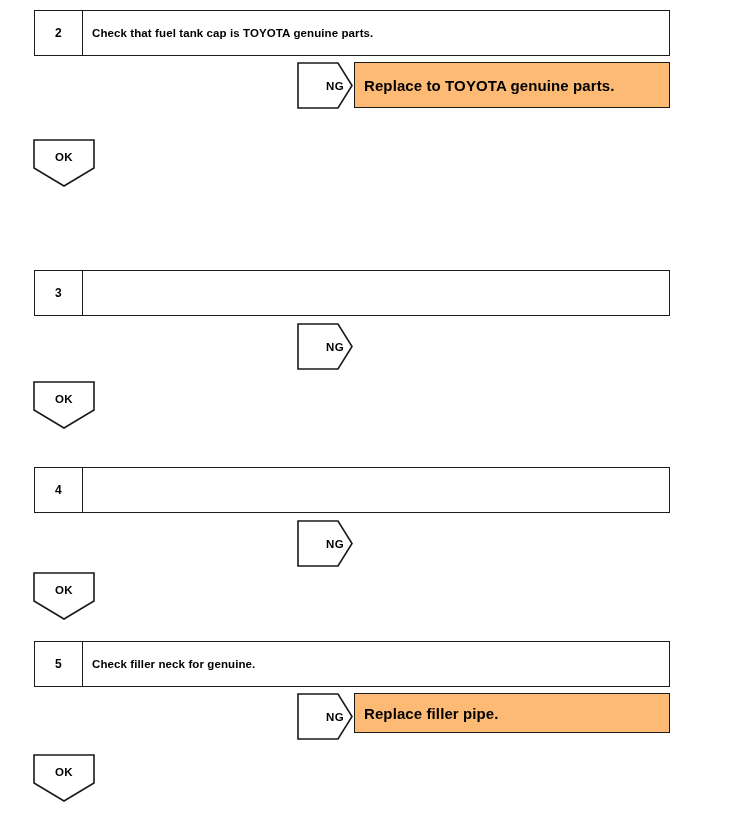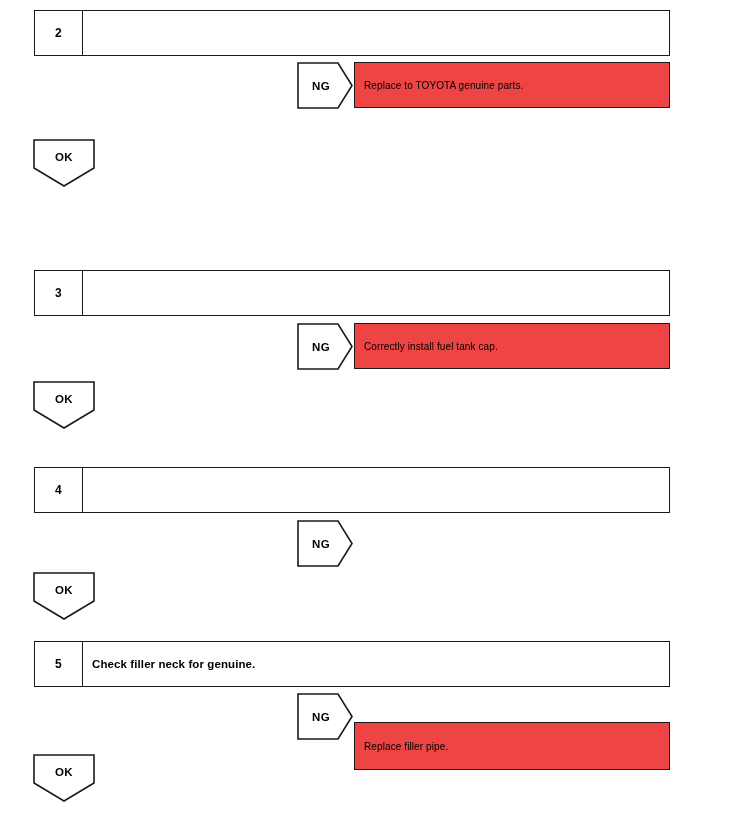--- a/index.html
+++ b/index.html
@@ -63,43 +63,43 @@
     height: 47px;
   }
   .ng-shape svg {
     position: absolute;
     left: 0;
     top: 0;
     display: block;
   }
   .ng-label {
     position: absolute;
-    left: 2px;
+    left: 16px;
     top: 0;
     width: 44px;
     height: 47px;
     display: flex;
     align-items: center;
     justify-content: center;
     font-size: 11.5px;
     font-weight: bold;
     letter-spacing: 0.3px;
   }
 
   
   .action-box {
     position: absolute;
     box-sizing: border-box;
     border: 1.5px solid #1a1a1a;
-    background: #ef4444;
+    background: #fdba74;
     display: flex;
     align-items: center;
     padding-left: 9px;
-    font-size: 10px;
-    font-weight: normal;
+    font-size: 15px;
+    font-weight: bold;
     letter-spacing: 0.1px;
   }
 
   
   .ok-shape {
     position: absolute;
     width: 62px;
     height: 48px;
   }
   .ok-shape svg {
@@ -122,20 +122,21 @@
     letter-spacing: 0.3px;
   }
 </style>
 </head>
 <body>
 
 <div id="page">
 
   <div class="step-box" style="left:34px; top:10px; width:636px; height:46px;">
     <div class="step-num">2</div>
+    <div class="step-text">Check that fuel tank cap is TOYOTA genuine parts.</div>
   </div>
 
   <div class="ng-shape" style="left:297px; top:62px;">
     <svg width="56" height="47" viewBox="0 0 56 47">
       <polygon points="1,1 41,1 55,23.5 41,46 1,46" fill="#ffffff" stroke="#1a1a1a" stroke-width="1.6"></polygon>
     </svg>
     <div class="ng-label">NG</div>
   </div>
 
   <div class="action-box" style="left:354px; top:62px; width:316px; height:46px;">Replace to TOYOTA genuine parts.</div>
@@ -151,21 +152,20 @@
     <div class="step-num">3</div>
   </div>
 
   <div class="ng-shape" style="left:297px; top:323px;">
     <svg width="56" height="47" viewBox="0 0 56 47">
       <polygon points="1,1 41,1 55,23.5 41,46 1,46" fill="#ffffff" stroke="#1a1a1a" stroke-width="1.6"></polygon>
     </svg>
     <div class="ng-label">NG</div>
   </div>
 
-  <div class="action-box" style="left:354px; top:323px; width:316px; height:46px;">Correctly install fuel tank cap.</div>
 
   <div class="ok-shape" style="left:33px; top:381px;">
     <svg width="62" height="48" viewBox="0 0 62 48">
       <polygon points="1,1 61,1 61,29 31,47 1,29" fill="#ffffff" stroke="#1a1a1a" stroke-width="1.6"></polygon>
     </svg>
     <div class="ok-label">OK</div>
   </div>
 
   <div class="step-box" style="left:34px; top:467px; width:636px; height:46px;">
     <div class="step-num">4</div>
@@ -191,21 +191,21 @@
     <div class="step-text">Check filler neck for genuine.</div>
   </div>
 
   <div class="ng-shape" style="left:297px; top:693px;">
     <svg width="56" height="47" viewBox="0 0 56 47">
       <polygon points="1,1 41,1 55,23.5 41,46 1,46" fill="#ffffff" stroke="#1a1a1a" stroke-width="1.6"></polygon>
     </svg>
     <div class="ng-label">NG</div>
   </div>
 
-  <div class="action-box" style="left:354px; top:722px; width:316px; height:48px;">Replace filler pipe.</div>
+  <div class="action-box" style="left:354px; top:693px; width:316px; height:40px;">Replace filler pipe.</div>
 
   <div class="ok-shape" style="left:33px; top:754px;">
     <svg width="62" height="48" viewBox="0 0 62 48">
       <polygon points="1,1 61,1 61,29 31,47 1,29" fill="#ffffff" stroke="#1a1a1a" stroke-width="1.6"></polygon>
     </svg>
     <div class="ok-label">OK</div>
   </div>
 
 </div>
 

